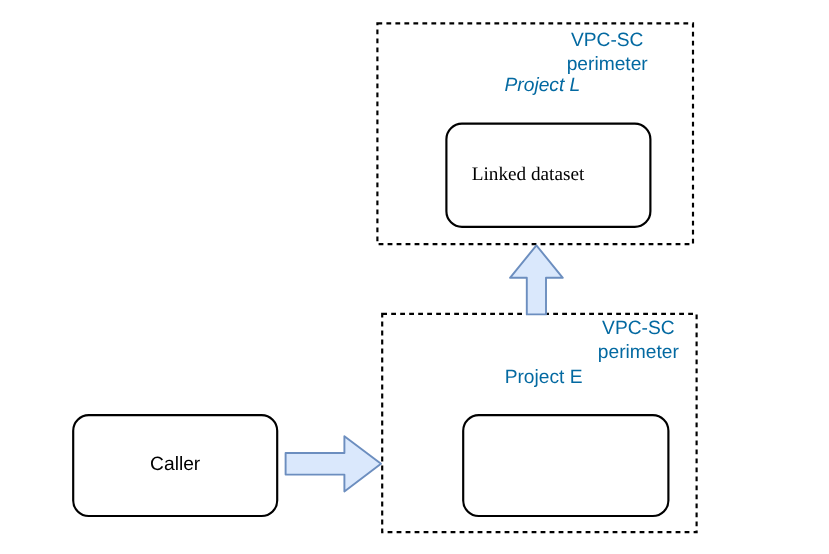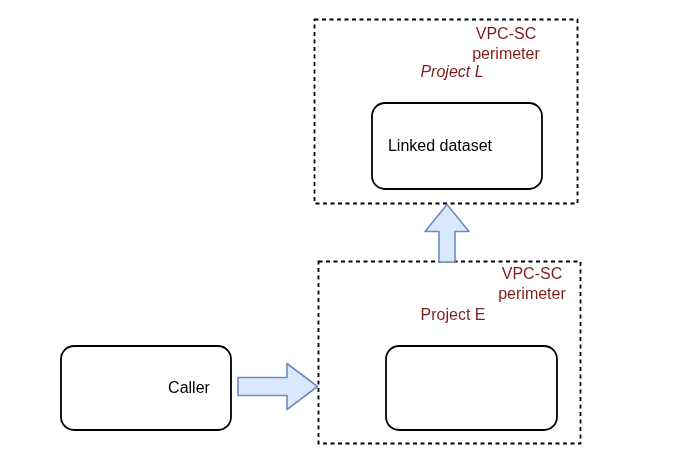--- a/index.html
+++ b/index.html
@@ -18,21 +18,21 @@
   }
   .canvas svg {
     position: absolute;
     left: 0;
     top: 0;
   }
   .lbl {
     position: absolute;
     font-size: 16px;
     line-height: 20px;
-    color: #7f1d1d;
+    color: #0369a1;
     text-align: center;
     white-space: nowrap;
   }
   .node-lbl {
     position: absolute;
     display: flex;
     align-items: center;
     justify-content: center;
     font-size: 16px;
     color: #000000;
@@ -60,26 +60,26 @@
     <polygon points="447,204.5 469,231.5 455,231.5 455,262 439,262 439,231.5 425,231.5" stroke-width="1.6" stroke-linejoin="round" fill="#dae8fc" stroke="#6c8ebf"></polygon>
   </svg>
 
   <div class="lbl" style="left:446px; top:24px; width:120px;">
     <div>VPC-SC</div>
     <div>perimeter</div>
   </div>
 
   <div class="lbl" style="left:392px; top:62px; width:120px;font-style:italic;">Project L</div>
 
-  <div class="node-lbl" style="left:372px; top:103px; width:136px; height:86px;">Linked dataset</div>
+  <div class="node-lbl" style="left:372px; top:103px; width:136px; height:86px;font-family:Liberation Serif, serif;">Linked dataset</div>
 
   <div class="lbl" style="left:472px; top:264px; width:120px;">
     <div>VPC-SC</div>
     <div>perimeter</div>
   </div>
 
   <div class="lbl" style="left:393px; top:305px; width:120px;">Project E</div>
 
 
 
-  <div class="node-lbl" style="left:61px; top:346px; width:170px; height:84px;padding-left:43px;">Caller</div>
+  <div class="node-lbl" style="left:61px; top:346px; width:170px; height:84px;">Caller</div>
 
 </div>
 
 </body></html>

